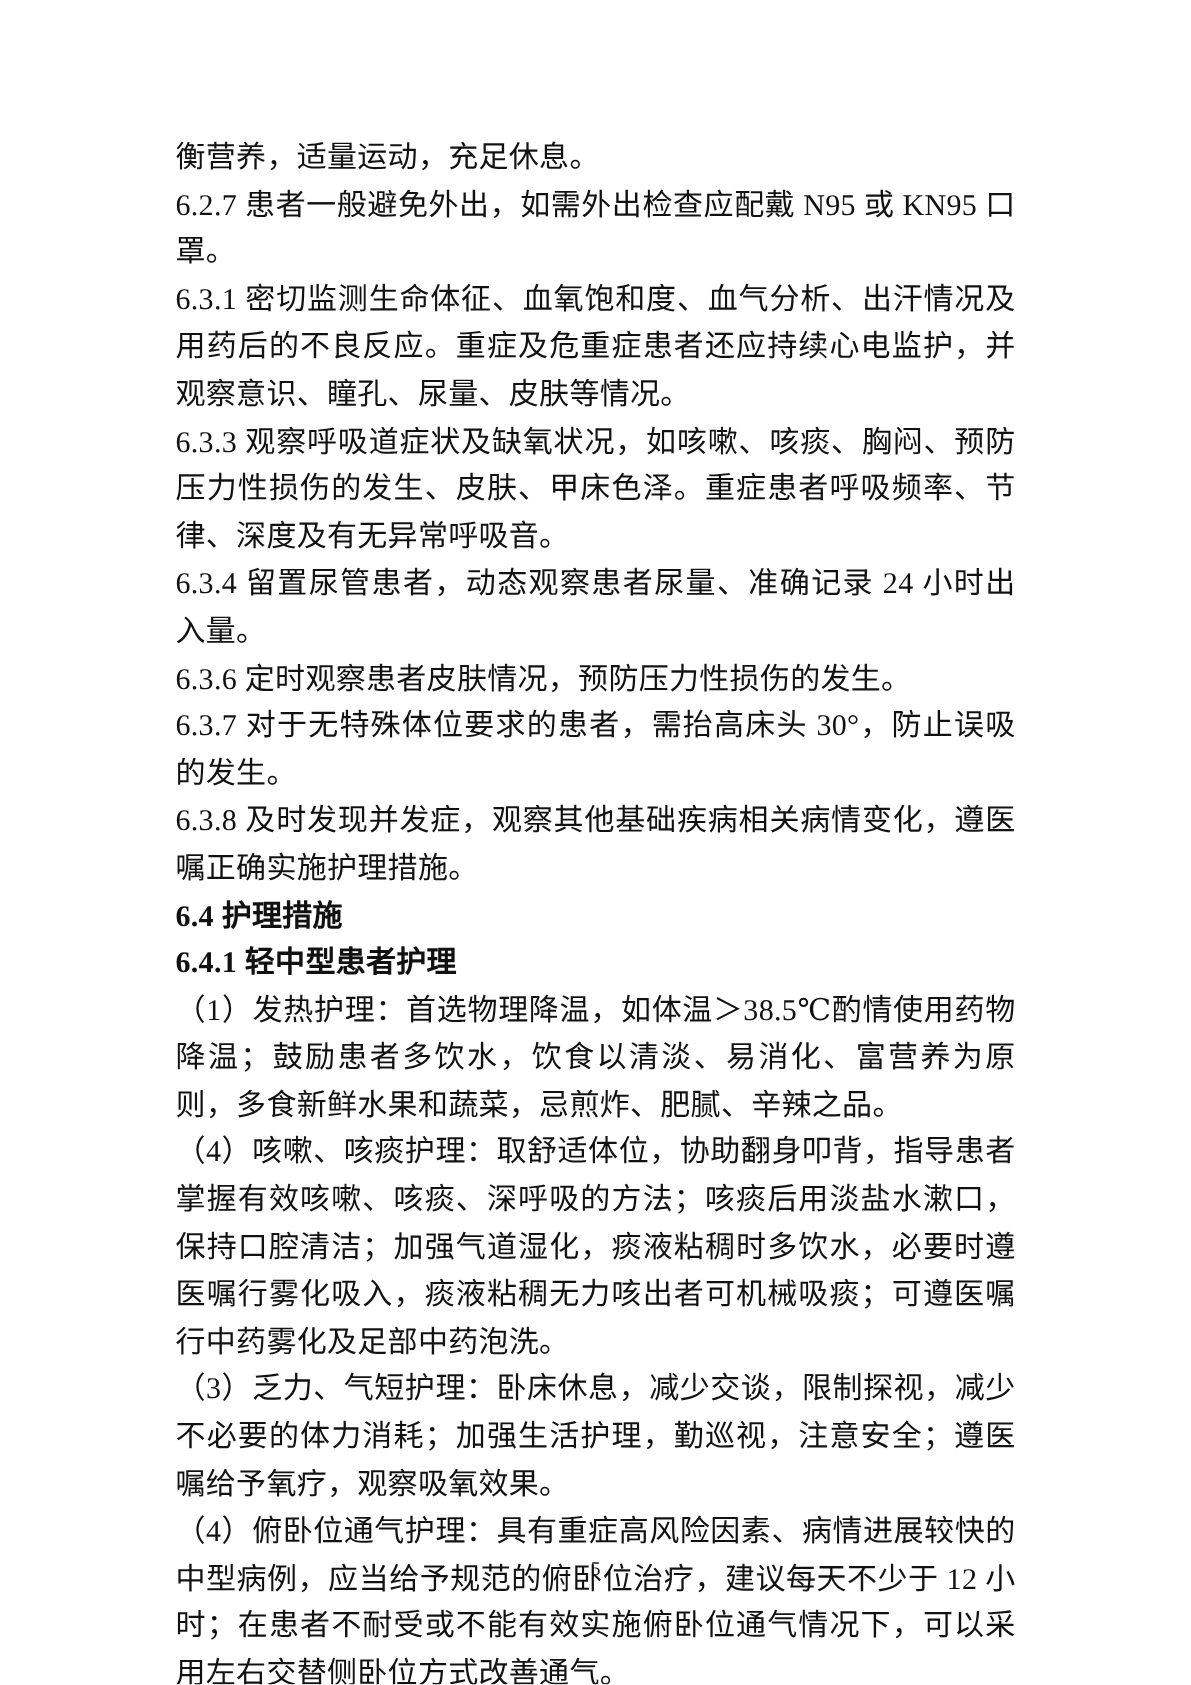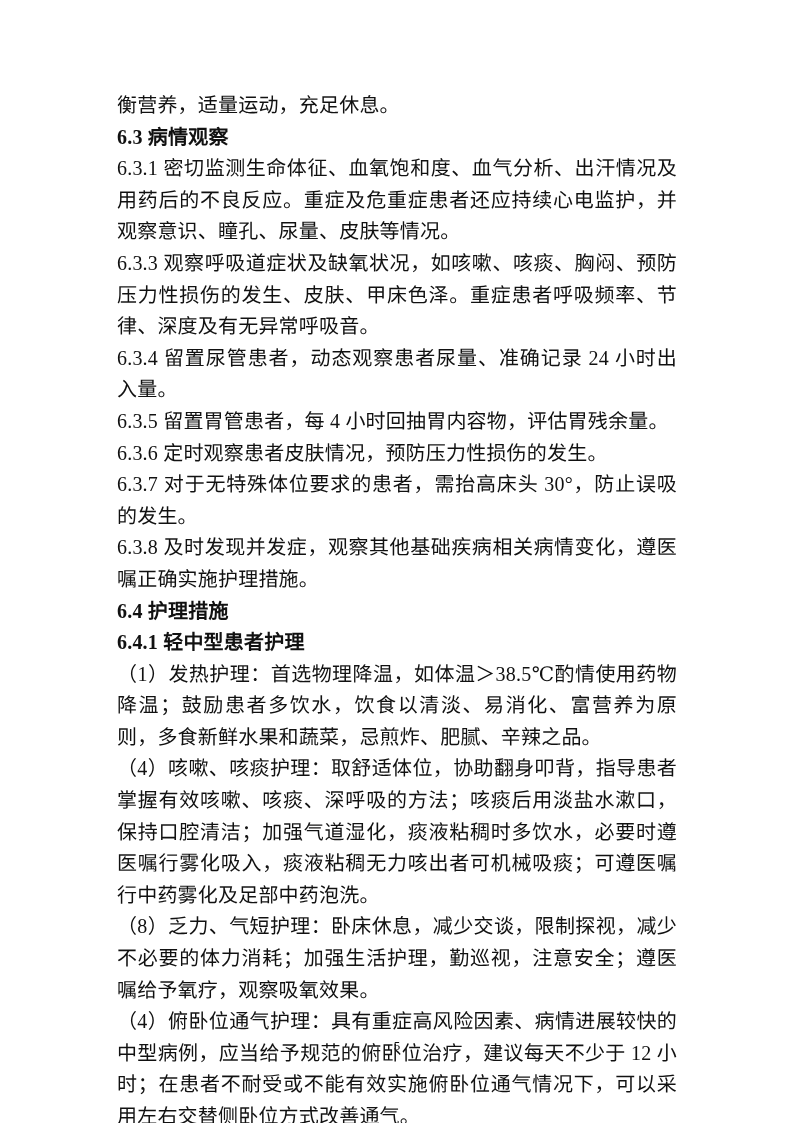--- a/index.html
+++ b/index.html
@@ -45,31 +45,30 @@
     line-height: 16px;
     color: #111111;
   }
 </style>
 </head>
 <body>
 
 <div class="page">
   <div class="content">
       <p class="para body">衡营养，适量运动，充足休息。</p>
-      <p class="para heading">6.3 病情观察</p>
+      <p class="para body">6.2.7 患者一般避免外出，如需外出检查应配戴 N95 或 KN95 口罩。</p>
       <p class="para body">6.3.1 密切监测生命体征、血氧饱和度、血气分析、出汗情况及用药后的不良反应。重症及危重症患者还应持续心电监护，并观察意识、瞳孔、尿量、皮肤等情况。</p>
       <p class="para body">6.3.3 观察呼吸道症状及缺氧状况，如咳嗽、咳痰、胸闷、预防压力性损伤的发生、皮肤、甲床色泽。重症患者呼吸频率、节律、深度及有无异常呼吸音。</p>
       <p class="para body">6.3.4 留置尿管患者，动态观察患者尿量、准确记录 24 小时出入量。</p>
-      <p class="para body">6.3.5 留置胃管患者，每 4 小时回抽胃内容物，评估胃残余量。</p>
       <p class="para body">6.3.6 定时观察患者皮肤情况，预防压力性损伤的发生。</p>
       <p class="para body">6.3.7 对于无特殊体位要求的患者，需抬高床头 30°，防止误吸的发生。</p>
       <p class="para body">6.3.8 及时发现并发症，观察其他基础疾病相关病情变化，遵医嘱正确实施护理措施。</p>
       <p class="para heading">6.4 护理措施</p>
       <p class="para heading">6.4.1 轻中型患者护理</p>
       <p class="para body">（1）发热护理：首选物理降温，如体温＞38.5℃酌情使用药物降温；鼓励患者多饮水，饮食以清淡、易消化、富营养为原则，多食新鲜水果和蔬菜，忌煎炸、肥腻、辛辣之品。</p>
       <p class="para body">（4）咳嗽、咳痰护理：取舒适体位，协助翻身叩背，指导患者掌握有效咳嗽、咳痰、深呼吸的方法；咳痰后用淡盐水漱口，保持口腔清洁；加强气道湿化，痰液粘稠时多饮水，必要时遵医嘱行雾化吸入，痰液粘稠无力咳出者可机械吸痰；可遵医嘱行中药雾化及足部中药泡洗。</p>
-      <p class="para body">（8）乏力、气短护理：卧床休息，减少交谈，限制探视，减少不必要的体力消耗；加强生活护理，勤巡视，注意安全；遵医嘱给予氧疗，观察吸氧效果。</p>
+      <p class="para body">（3）乏力、气短护理：卧床休息，减少交谈，限制探视，减少不必要的体力消耗；加强生活护理，勤巡视，注意安全；遵医嘱给予氧疗，观察吸氧效果。</p>
       <p class="para body">（4）俯卧位通气护理：具有重症高风险因素、病情进展较快的中型病例，应当给予规范的俯卧位治疗，建议每天不少于 12 小时；在患者不耐受或不能有效实施俯卧位通气情况下，可以采用左右交替侧卧位方式改善通气。</p>
     </div>
   <div class="footer">
     <span>5</span>
   </div>
 </div>
 
 </body></html>

